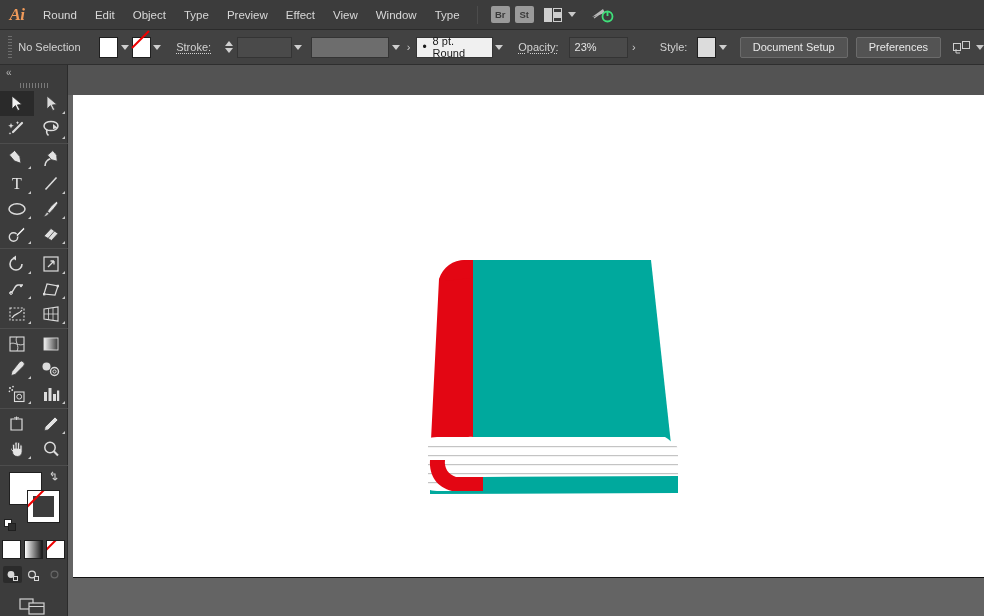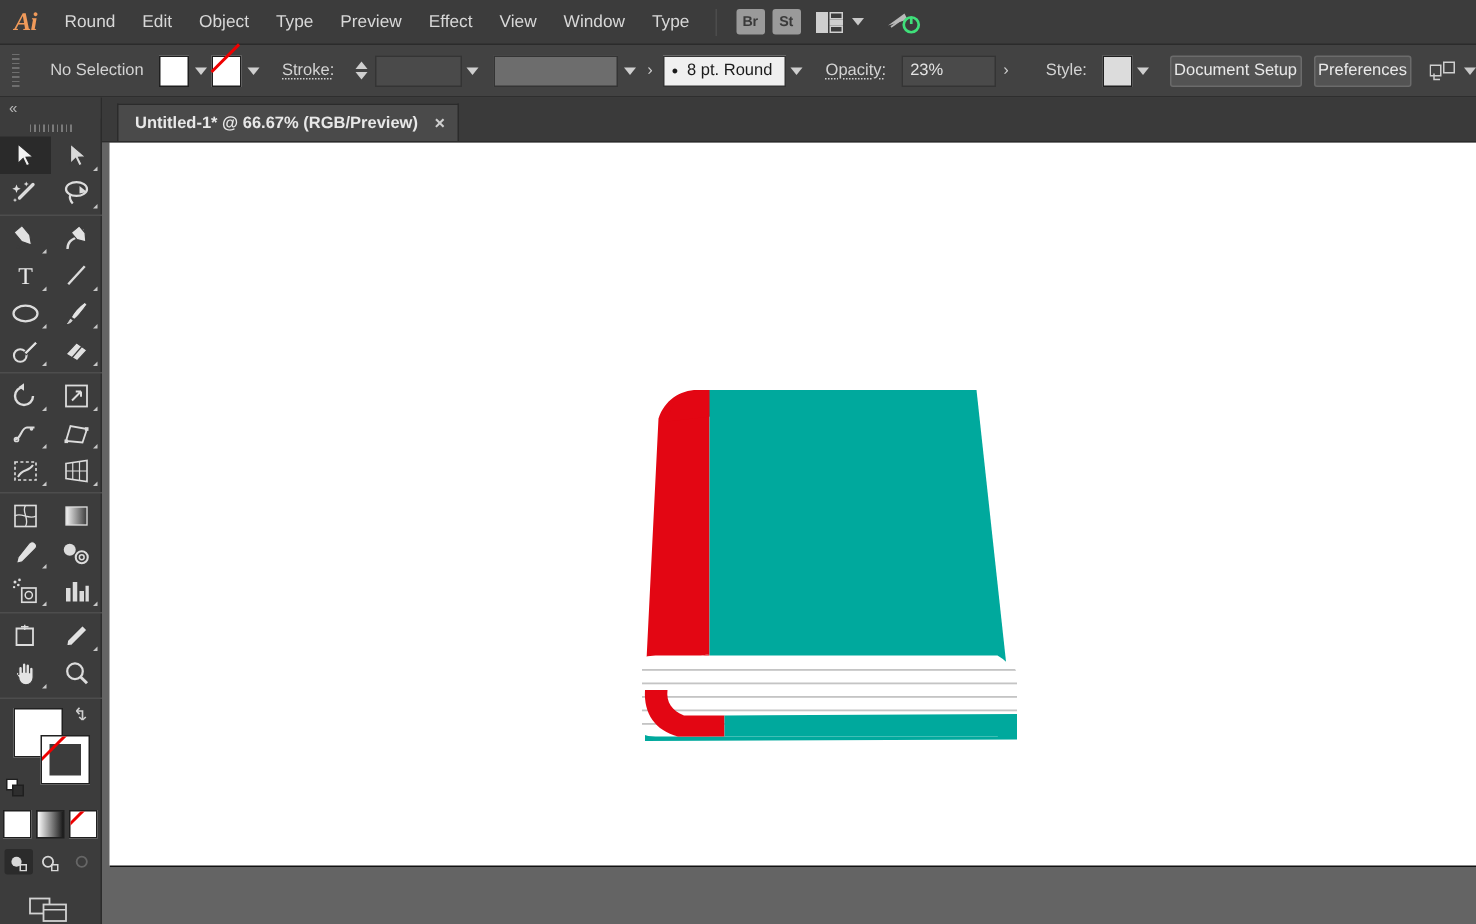--- a/index.html
+++ b/index.html
@@ -6,21 +6,21 @@
   * { box-sizing: border-box; margin: 0; padding: 0; }
   html, body {
     width: 984px; height: 616px;
     overflow: hidden;
     background: #535353;
     font-family: "Liberation Sans", sans-serif;
     font-size: 11px;
     color: #d6d6d6;
     -webkit-font-smoothing: antialiased;
   }
-  #app { position: relative; width: 984px; height: 616px; text-align: right; }
+  #app { position: relative; width: 984px; height: 616px; }
 
   
   .menubar {
     position: absolute; top: 0; left: 0;
     width: 984px; height: 30px;
     background: #3c3c3c;
     display: flex; align-items: center;
     border-bottom: 1px solid #2b2b2b;
   }
   .ai-logo {
@@ -126,21 +126,21 @@
     color: #e6e6e6; cursor: text;
   }
   .cb-field.light { background: #f0f0f0; color: #1a1a1a; }
   .cb-field.dark  { background: #4a4a4a; color: #e4e4e4; }
   .arrow-r {
     width: 14px; height: 21px;
     display: flex; align-items: center; justify-content: center;
     cursor: pointer; color: #cfcfcf; font-size: 11px;
   }
   .cb-btn {
-    height: 21px; padding: 0 2px;
+    height: 21px; padding: 0 12px;
     background: #535353;
     border: 1px solid #6b6b6b;
     border-radius: 2px;
     font-size: 11px; color: #e9e9e9;
     display: flex; align-items: center;
     cursor: pointer; white-space: nowrap;
   }
 
   
   .tabbar {
@@ -385,26 +385,20 @@
         <rect x="0.5" y="3.5" width="7" height="7" fill="none" stroke="#cfcfcf"></rect>
         <rect x="9.5" y="1.5" width="7" height="7" fill="none" stroke="#cfcfcf"></rect>
         <path d="M3 9 L3 13 L7 13" fill="none" stroke="#cfcfcf"></path>
       </svg>
     </div>
     <div class="icon-btn" style="margin-left:5px">
       <span class="chev"></span>
     </div>
   </div>
 
-  <div class="tabbar">
-    <div class="doc-tab">
-      <span>Untitled-1* @ 66.67% (RGB/Preview)</span>
-      <span class="tab-close">×</span>
-    </div>
-  </div>
 
   <div class="toolbar">
     <div class="tb-head">
       <span class="collapse">«</span>
     </div>
     <div class="tb-grip">
         <i></i>
       </div>
 
     <div class="tool-grid">

